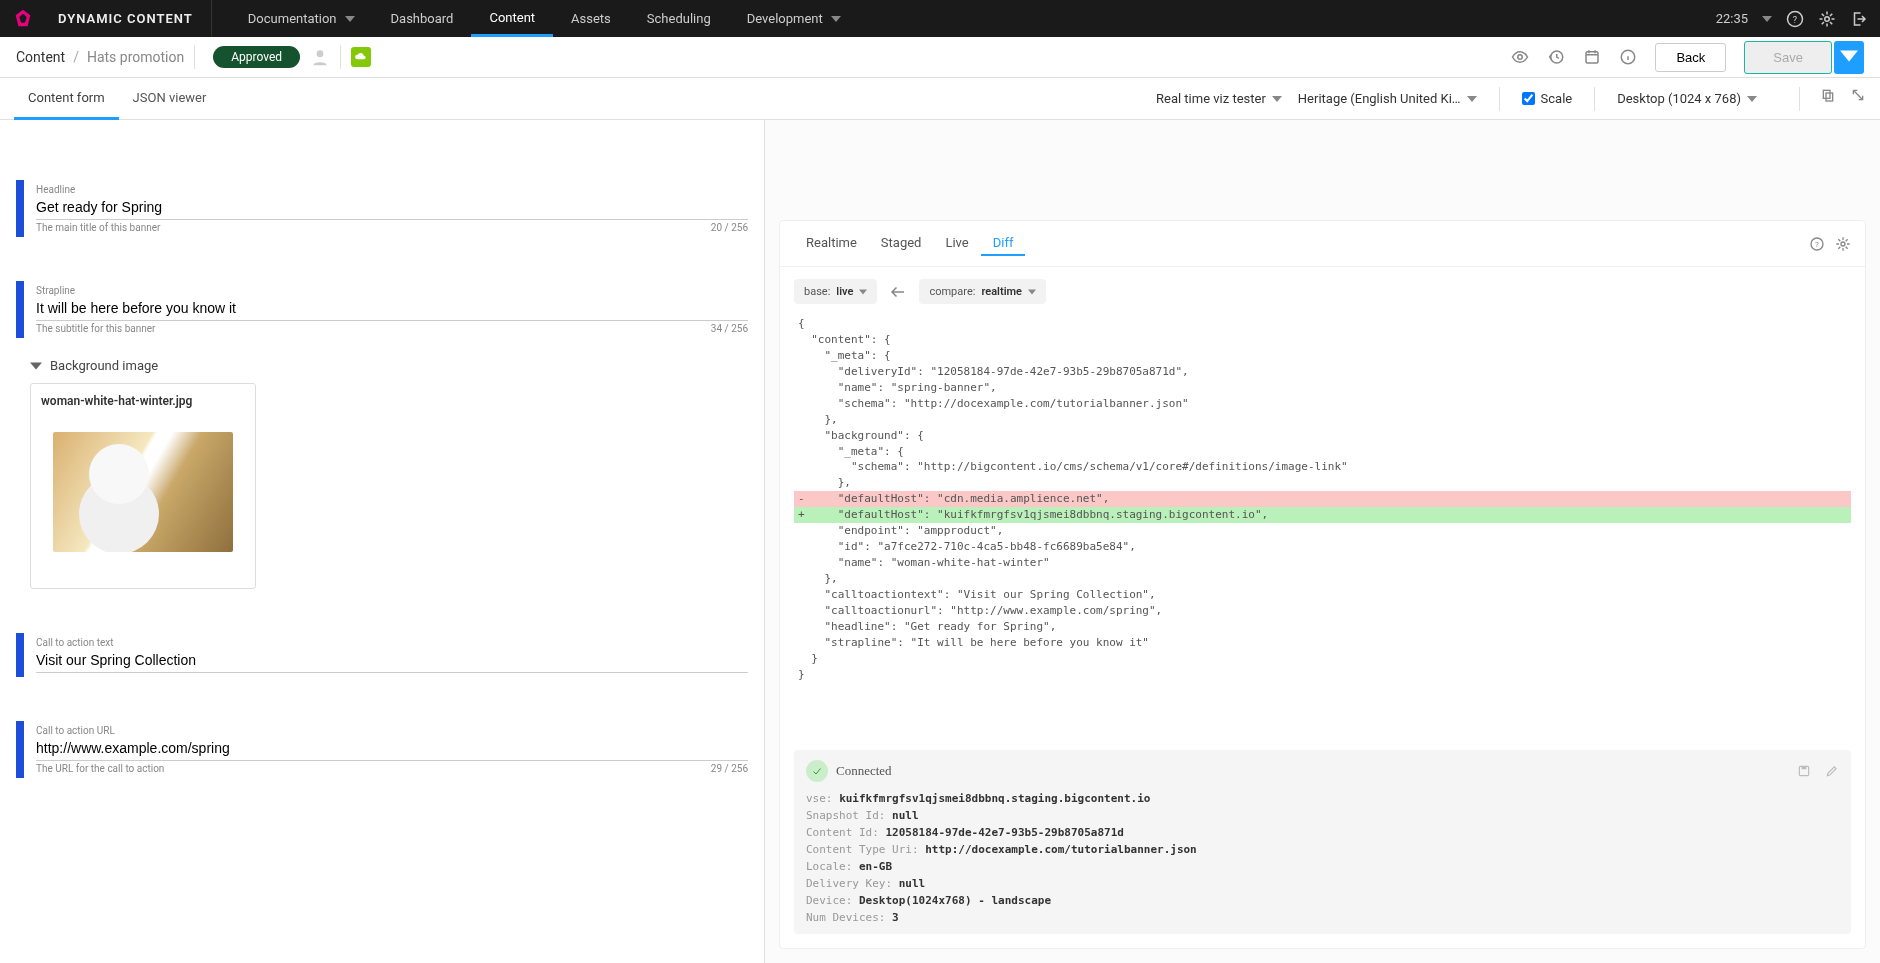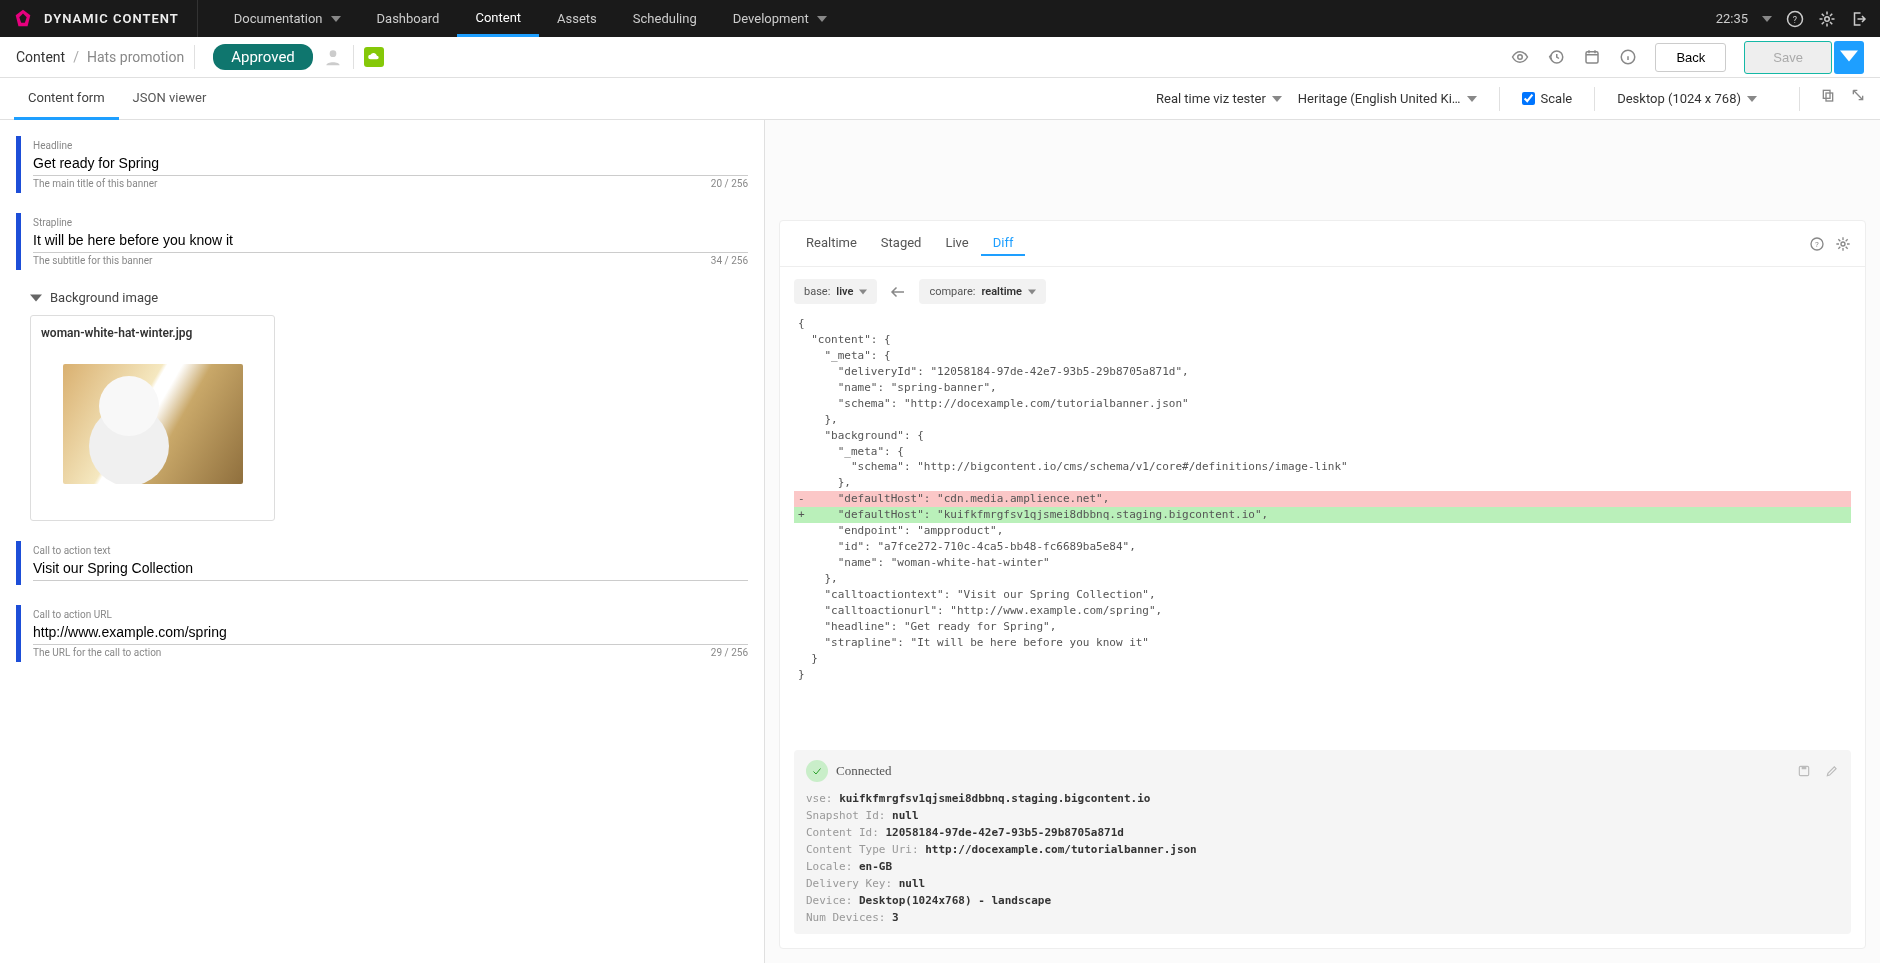--- a/index.html
+++ b/index.html
@@ -1,35 +1,35 @@
 <!DOCTYPE html>
 <html><head>
 <meta charset="utf-8">
 <style>
 * { box-sizing: border-box; margin: 0; padding: 0; }
 body { font-family: -apple-system, BlinkMacSystemFont, "Segoe UI", Roboto, sans-serif; font-size: 13px; color: #333; background: #fff; }
 
 
 .topnav { background: #1a1a1a; color: #ccc; display: flex; align-items: center; height: 37px; padding: 0 12px; }
-.logo { display: flex; align-items: center; gap: 10px; padding-right: 18px; border-right: 1px solid #333; height: 100%; margin-right: 18px;}
+.logo { display: flex; align-items: center; gap: 24px; padding-right: 18px; border-right: 1px solid #333; height: 100%; margin-right: 18px;}
 .logo-mark { width: 22px; height: 22px; }
 .logo-text { font-size: 13px; font-weight: 600; letter-spacing: 1px; color: #eee;}
 .nav-item { padding: 0 18px; height: 37px; display: flex; align-items: center; font-size: 13px; cursor: pointer; color: #ccc; gap:8px;}
 .nav-item.active { color: #fff; border-bottom: 3px solid #1e9fff; }
 .nav-spacer { flex: 1; }
 .nav-right { display:flex; align-items:center; gap:14px; color:#ccc; }
 .nav-right .icon { width:18px; height:18px; cursor:pointer; fill:#ccc; }
 .nav-item svg.chev { width:10px; height:10px; fill:#888;}
 
 
 .subheader { height: 41px; display:flex; align-items:center; padding: 0 16px; border-bottom:1px solid #e0e0e0; gap:10px;}
 .breadcrumb { display:flex; align-items:center; gap:6px; font-size:14px;}
 .breadcrumb .sep { color:#aaa; padding:0 2px;}
 .breadcrumb .cur { color:#888;}
-.chip { background:#0f766e; color:#fff; border-radius:12px; padding:4px 18px; font-size:15px; margin-left:8px;}
+.chip { background:#14532d; color:#fff; border-radius:12px; padding:4px 18px; font-size:12px; margin-left:8px;}
 .sub-spacer{flex:1;}
 .sub-actions{display:flex;align-items:center;gap:18px;}
 .sub-actions svg{width:18px;height:18px;fill:#888;cursor:pointer;}
 .btn{background:#fff;border:1px solid #ccc;border-radius:3px;padding:6px 20px;font-size:13px;cursor:pointer;}
 .btn-save{background:#eee;color:#aaa;border:1px solid #14b8a6;padding:6px 28px;}
 .btn-save-dd{background:#1e9fff;color:#fff;border:none;padding:6px 6px;border-radius:3px;margin-left:2px;}
 .vdiv{width:1px;height:24px;background:#e0e0e0;}
 .avatar-ph{width:20px;height:20px;}
 .cloud-badge{width:20px;height:20px;background:#85c808;border-radius:3px;display:flex;align-items:center;justify-content:center;}
 
@@ -45,27 +45,27 @@
 .preview-icons{display:flex;gap:14px;margin-left:20px;}
 .preview-icons svg{width:16px;height:16px;fill:#888;cursor:pointer;}
 .vdiv2{width:1px;height:24px;background:#e0e0e0;margin:0 6px;}
 
 
 .main{display:flex;height:calc(963px - 37px - 41px - 42px);}
 .left{width:765px;overflow-y:auto;padding:16px;border-right:1px solid #e0e0e0;}
 .right{flex:1;background:#fbfbfb;padding:14px;display:flex;flex-direction:column;}
 
 
-.field{border-left:5px solid #1d4ed8;padding:4px 0 4px 12px;margin-bottom:20px;}
+.field{border-left:8px solid #1d4ed8;padding:4px 0 4px 12px;margin-bottom:20px;margin-top:44px;}
 .field-label{font-size:10px;color:#888;}
 .field-input{width:100%;border:none;border-bottom:1px solid #ccc;padding:4px 0;font-size:14px;outline:none;background:transparent;}
 .field-footer{display:flex;justify-content:space-between;font-size:10px;color:#888;margin-top:2px;}
 .expando{display:flex;align-items:center;gap:8px;font-size:13px;color:#444;margin:8px 0 10px 14px;cursor:pointer;}
 .expando svg{width:12px;height:12px;fill:#666;}
-.img-card{border:1px solid #ddd;border-radius:3px;padding:10px 10px 6px 10px;width:245px;margin-left:14px;margin-bottom:20px;}
+.img-card{border:1px solid #ddd;border-radius:3px;padding:10px 10px 6px 10px;width:226px;margin-left:14px;margin-bottom:20px;}
 .img-card .fn{font-size:12px;font-weight:600;margin-bottom:24px;}
 .img-card .thumb{width:180px;height:120px;margin:0 auto 30px;background:linear-gradient(120deg,#d9b070 0%,#f5e8c0 40%,#fff 42%,#fff 48%,#c9a869 60%,#8f6f3d 100%);position:relative;border-radius:2px;overflow:hidden;}
 .img-card .thumb::after{content:"";position:absolute;left:36px;top:12px;width:60px;height:60px;border-radius:50%;background:#f8f8f8;box-shadow:0 40px 0 10px #f0f0f0;}
 
 
 .preview-panel{background:#fff;border:1px solid #eee;border-radius:4px;flex:1;display:flex;flex-direction:column;}
 .pp-tabs{display:flex;align-items:center;padding:10px 14px;border-bottom:1px solid #eee;}
 .pp-tab{padding:4px 12px;font-size:13px;color:#555;cursor:pointer;border-bottom:2px solid transparent;}
 .pp-tab.active{color:#1e9fff;border-bottom-color:#1e9fff;}
 .pp-tabs-spacer{flex:1;}

